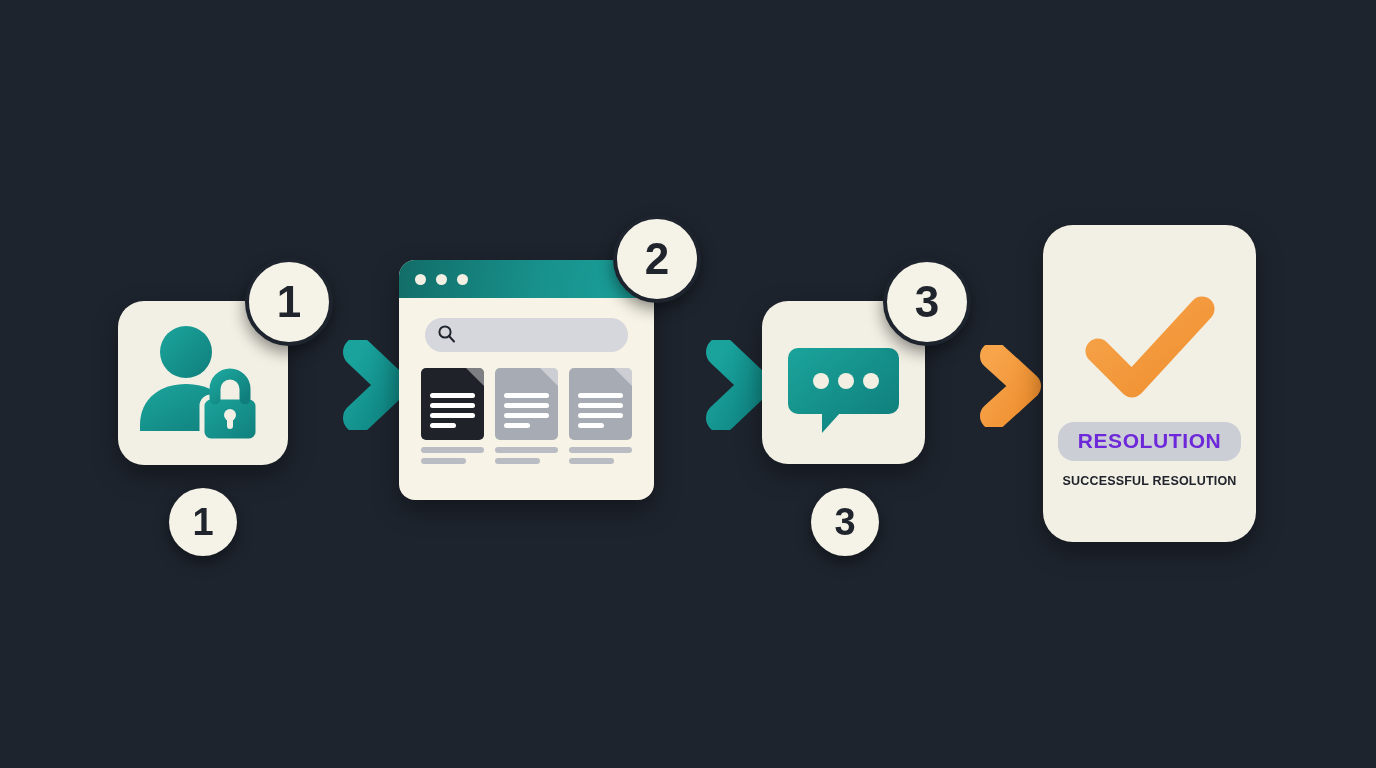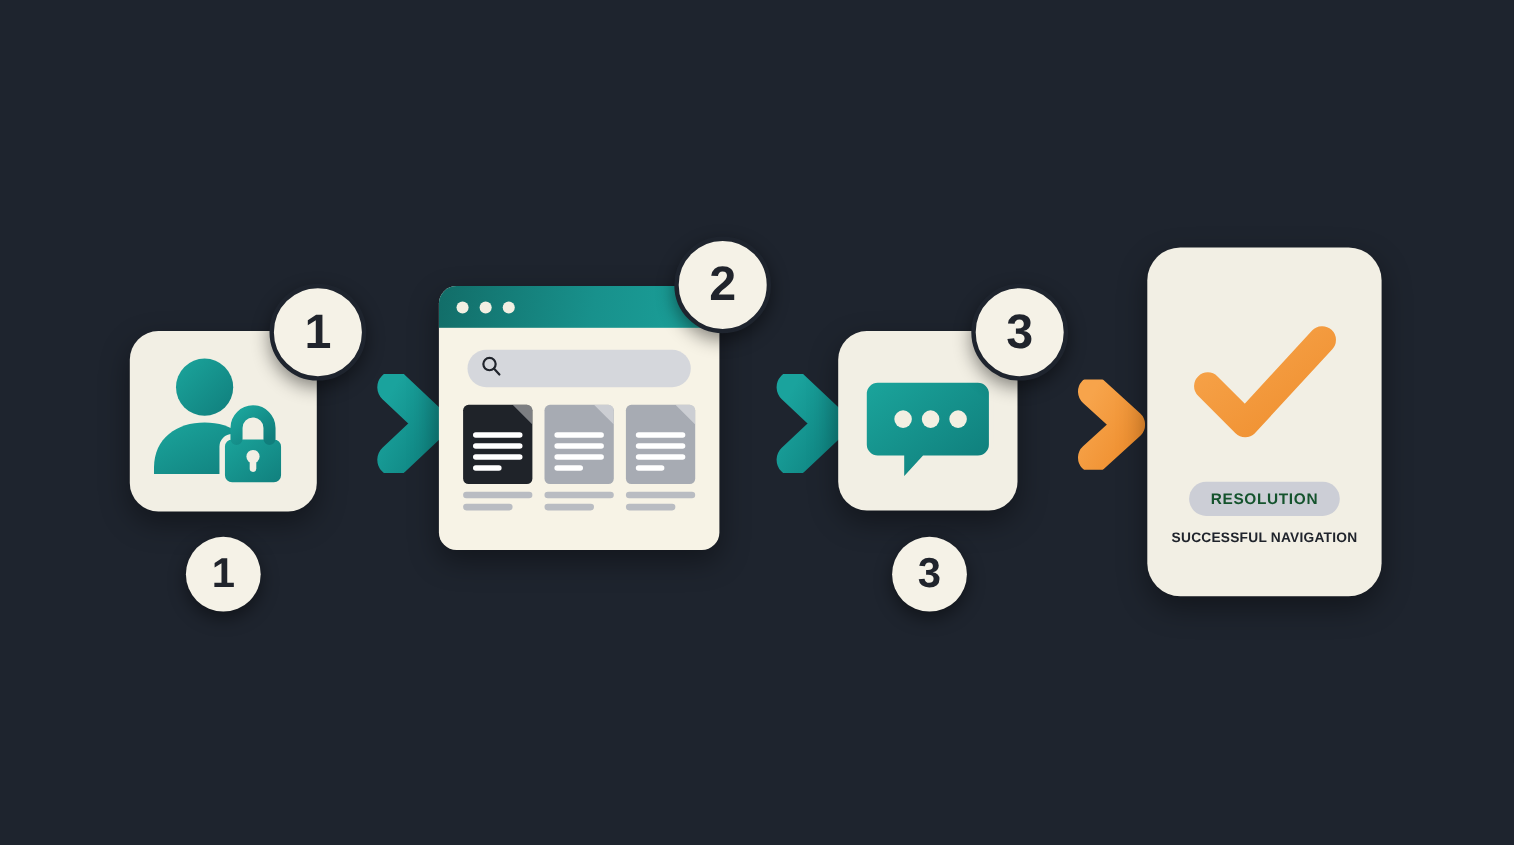--- a/index.html
+++ b/index.html
@@ -104,23 +104,23 @@
   #card-chat { left: 762px; top: 301px; width: 163px; height: 163px; }
 
   
   #card-result {
     left: 1043px; top: 225px; width: 213px; height: 317px;
     border-radius: 30px;
     display: flex; flex-direction: column; align-items: center;
   }
   #check-wrap { margin-top: 66px; width: 140px; height: 110px; }
   #res-pill {
-    margin-top: 37px; background: #ccced6; border-radius: 16px;
+    margin-top: 21px; background: #ccced6; border-radius: 16px;
     padding: 7px 20px 8px 20px;
-    color: #14532d; font-size: 14px; font-weight: bold; letter-spacing: 0.6px;
+    color: #6d28d9; font-size: 21px; font-weight: bold; letter-spacing: 0.6px;
   }
   #res-sub {
     margin-top: 13px; color: #20242c; font-size: 12.5px;
     font-weight: bold; letter-spacing: 0.2px; white-space: nowrap;
   }
 </style>
 </head>
 <body>
 
 <div id="stage">
@@ -283,16 +283,16 @@
         <defs>
           <linearGradient id="orangeGrad" x1="0" y1="0" x2="1" y2="1">
             <stop offset="0%" stop-color="#f7a44b"></stop>
             <stop offset="100%" stop-color="#ef8f2f"></stop>
           </linearGradient>
         </defs>
         <polyline points="18,60 52,94 122,18" fill="none" stroke="url(#orangeGrad)" stroke-width="25" stroke-linecap="round" stroke-linejoin="round"></polyline>
       </svg>
     </span>
     <div id="res-pill">RESOLUTION</div>
-    <div id="res-sub">SUCCESSFUL NAVIGATION</div>
+    <div id="res-sub">SUCCESSFUL RESOLUTION</div>
   </div>
 
 </div>
 
 </body></html>

